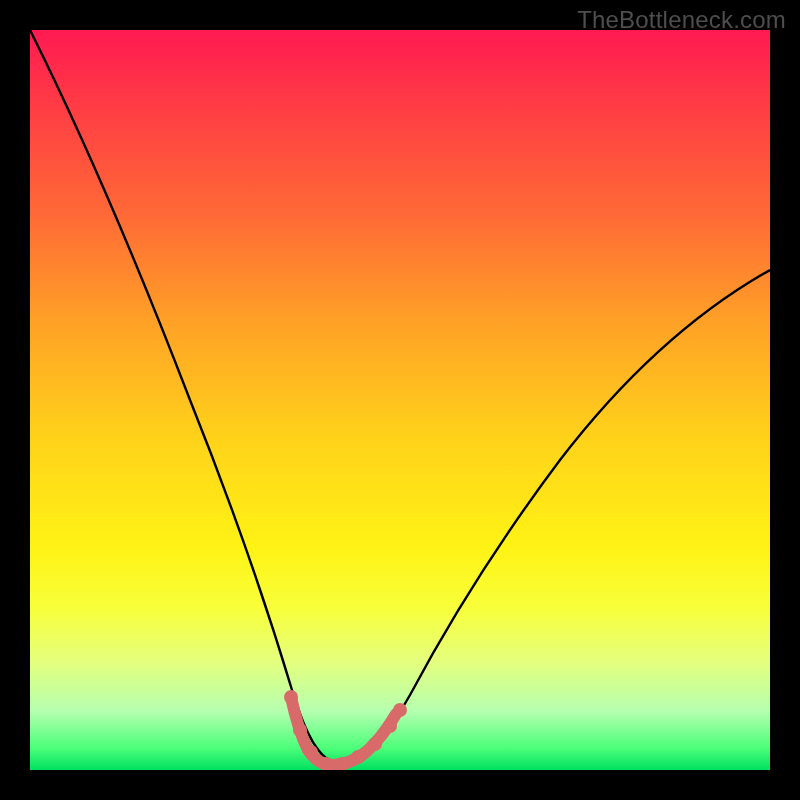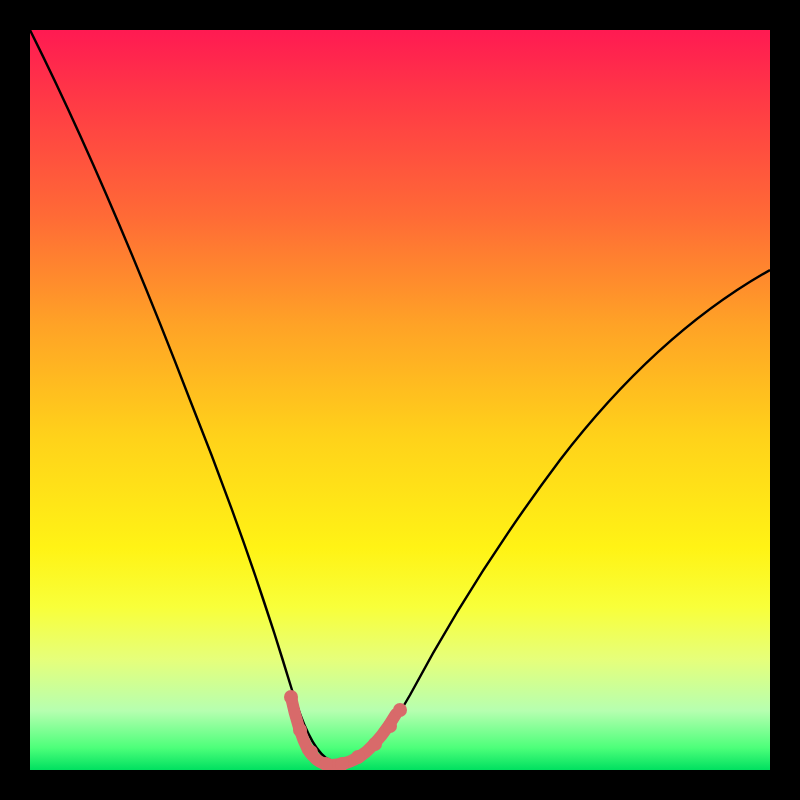--- a/index.html
+++ b/index.html
@@ -55,20 +55,21 @@
     inset: 0;
     width: 100%;
     height: 100%;
   }
 </style>
 </head>
 <body>
 
 <div class="frame">
 
+  <div class="watermark">TheBottleneck.com</div>
 
   <div class="plot-area">
     <svg class="curves" viewBox="0 0 740 740" preserveAspectRatio="none">
 
       <path fill="none" stroke="#000" stroke-width="2.4" d="M 0 0
                C 60 120, 110 240, 160 370
                C 200 470, 235 570, 262 660
                C 273 695, 283 718, 296 728
                C 304 733, 316 734, 330 728
                C 345 720, 360 700, 380 665

